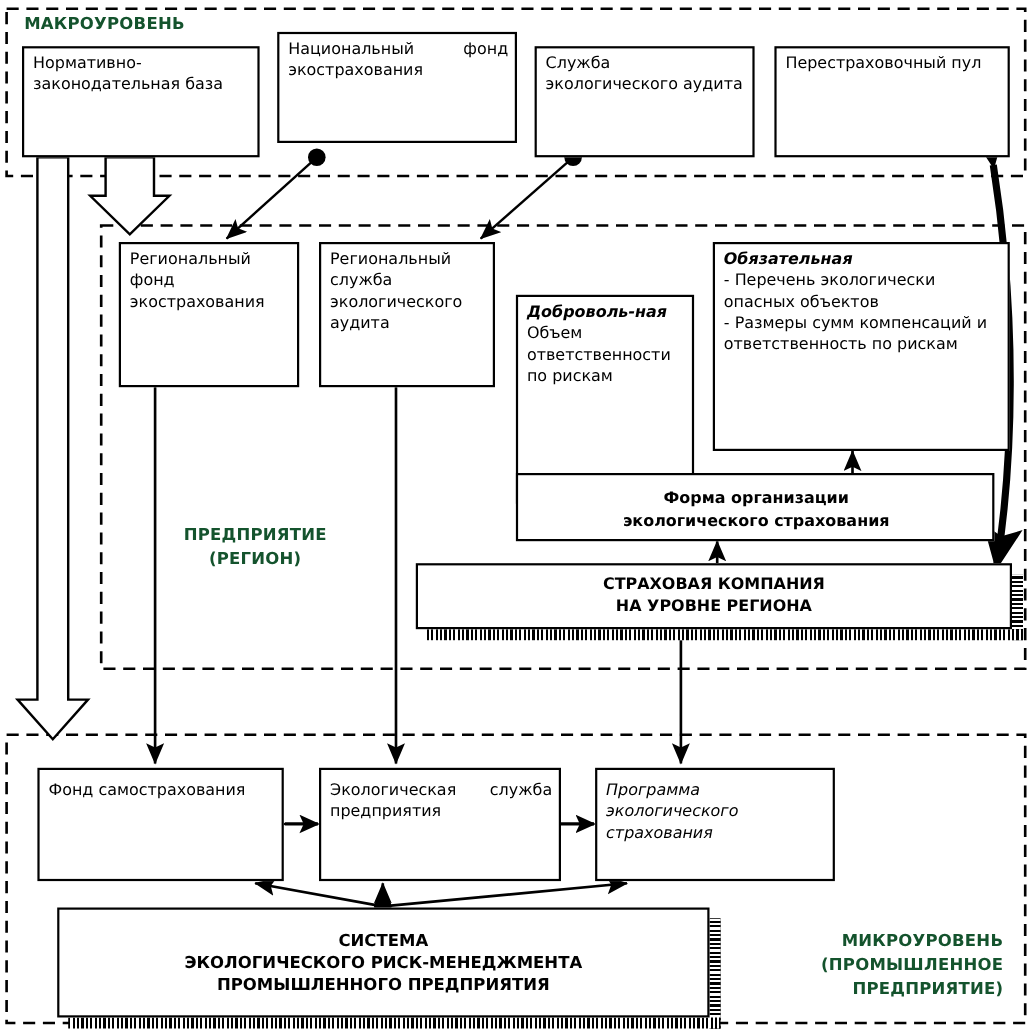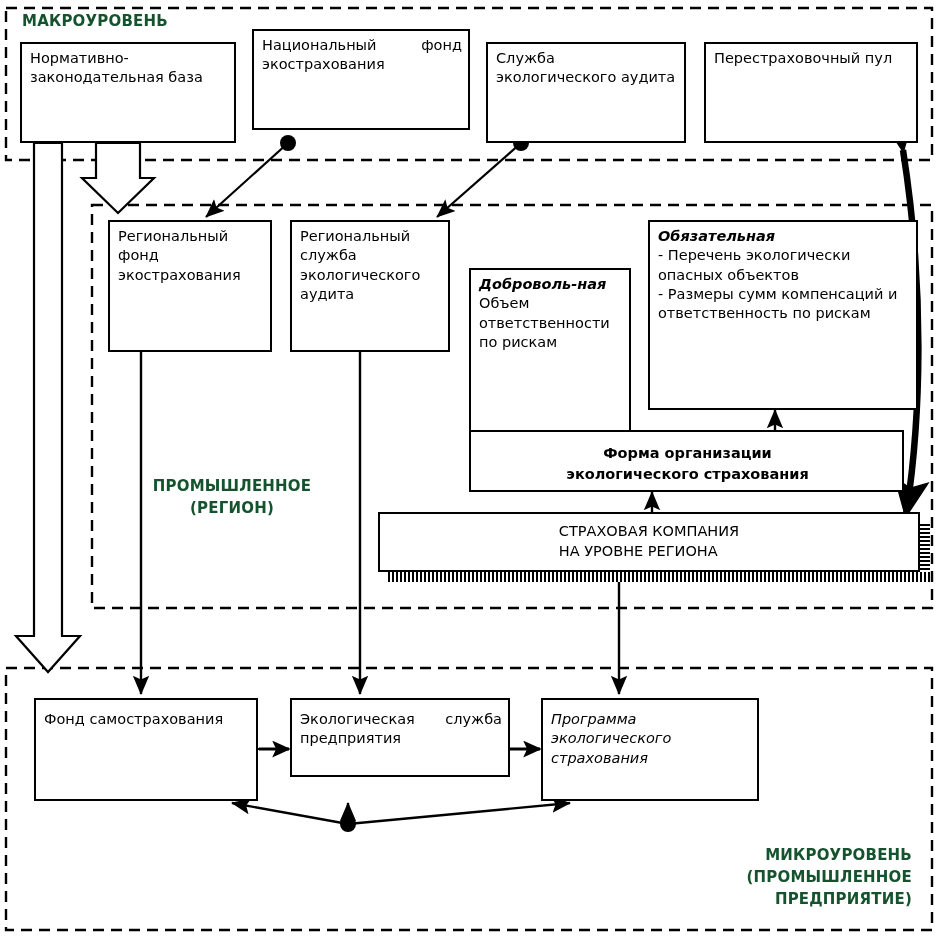--- a/index.html
+++ b/index.html
@@ -14,21 +14,21 @@
   .ital{font-weight:bold;font-style:italic;}
   .lvl-label{position:absolute;font-weight:bold;font-size:15px;color:#14532d;letter-spacing:.2px;}
   .shadowbox{position:absolute;}
   .shadowbox .inner{position:absolute;left:0;top:0;right:10px;bottom:10px;border:2px solid #000;background:#fff;box-sizing:border-box;}
   .shadowbox .sh-r{position:absolute;right:0;top:10px;bottom:0;width:10px;
      background:repeating-linear-gradient(0deg,#000 0 2px,#fff 2px 4px),#000;
      background-blend-mode:normal;}
   .shadowbox .sh-b{position:absolute;left:10px;right:0;bottom:0;height:10px;
      background:repeating-linear-gradient(90deg,#000 0 2px,#fff 2px 4px);}
   .shadowbox .lab{position:absolute;left:0;right:10px;top:0;bottom:10px;display:flex;
-     align-items:center;justify-content:center;font-weight:normal;font-size:14.5px;line-height:1.35;}
+     align-items:center;justify-content:center;text-align:center;font-weight:bold;font-size:14.5px;line-height:1.35;}
 </style>
 </head>
 <body>
 
 <div id="stage">
 
   <svg viewBox="0 0 938 938">
     <defs>
       <marker id="ah" markerWidth="9" markerHeight="9" refX="7.6" refY="3.4" orient="auto" markerUnits="strokeWidth">
         <path d="M0,0 L8,3.4 L0,6.8 L1.6,3.4 z" fill="#000"></path>
@@ -92,21 +92,21 @@
       <line x1="348" y1="824" x2="232" y2="803" stroke="#000" stroke-width="2.4" marker-end="url(#ah)"></line>
       <line x1="348" y1="824" x2="570" y2="803" stroke="#000" stroke-width="2.4" marker-end="url(#ah)"></line>
       <line x1="348" y1="824" x2="348" y2="803" stroke="#000" stroke-width="2.4" marker-end="url(#ah)"></line>
       <circle cx="348" cy="824" r="8" fill="#000"></circle>
     </g>
   </svg>
 
   <div class="lvl-label" style="left:22px;top:12px;">МАКРОУРОВЕНЬ</div>
 
   <div class="lvl-label" style="left:152px;top:476px;width:160px;text-align:center;line-height:1.45;">
-    <span>ПРОМЫШЛЕННОЕ</span><br>
+    <span>ПРЕДПРИЯТИЕ</span><br>
     <span>(РЕГИОН)</span>
   </div>
 
   <div class="lvl-label" style="left:684px;top:845px;width:228px;text-align:right;line-height:1.45;">
     <span>МИКРОУРОВЕНЬ</span><br>
     <span>(ПРОМЫШЛЕННОЕ</span><br>
     <span>ПРЕДПРИЯТИЕ)</span>
   </div>
 
   <div class="box just" style="left:20px;top:42px;width:216px;height:101px;">
@@ -164,22 +164,34 @@
         <span>СТРАХОВАЯ КОМПАНИЯ</span><br>
         <span>НА УРОВНЕ РЕГИОНА</span>
       </div>
     </div>
   </div>
 
   <div class="box just" style="left:34px;top:698px;width:224px;height:103px;">
     <div class="txt" style="top:10px;">Фонд самострахования</div>
   </div>
 
-  <div class="box just" style="left:290px;top:698px;width:220px;height:79px;">
+  <div class="box just" style="left:290px;top:698px;width:220px;height:103px;">
     <div class="txt" style="top:10px;">Экологическая служба предприятия</div>
   </div>
 
   <div class="box just" style="left:541px;top:698px;width:218px;height:103px;">
     <div class="txt" style="top:10px;font-style:italic;">Программа экологического страхования</div>
   </div>
 
+  <div class="shadowbox" style="left:52px;top:825px;width:603px;height:110px;">
+    <div class="sh-r"></div>
+    <div class="sh-b"></div>
+    <div class="inner"></div>
+    <div class="lab" style="font-size:15px;">
+      <div>
+        <span>СИСТЕМА</span><br>
+        <span>ЭКОЛОГИЧЕСКОГО РИСК-МЕНЕДЖМЕНТА</span><br>
+        <span>ПРОМЫШЛЕННОГО ПРЕДПРИЯТИЯ</span>
+      </div>
+    </div>
+  </div>
 
 </div>
 
 </body></html>

